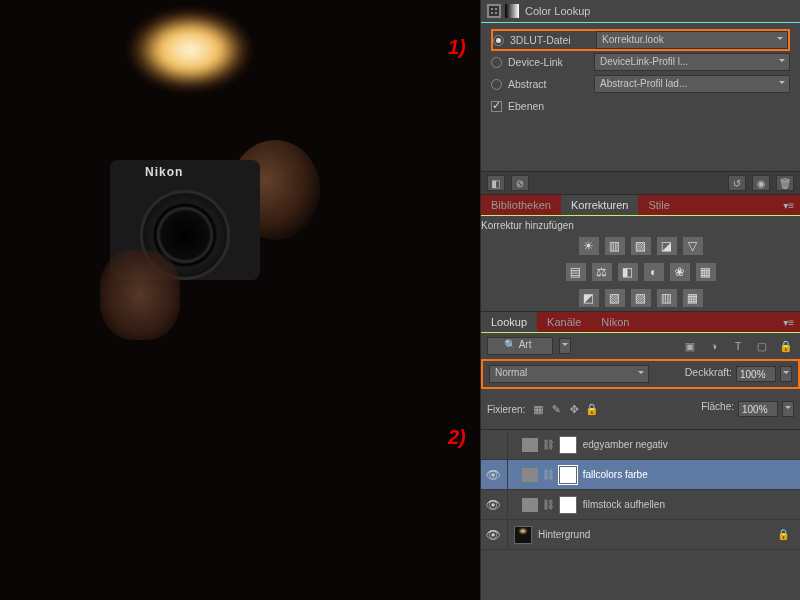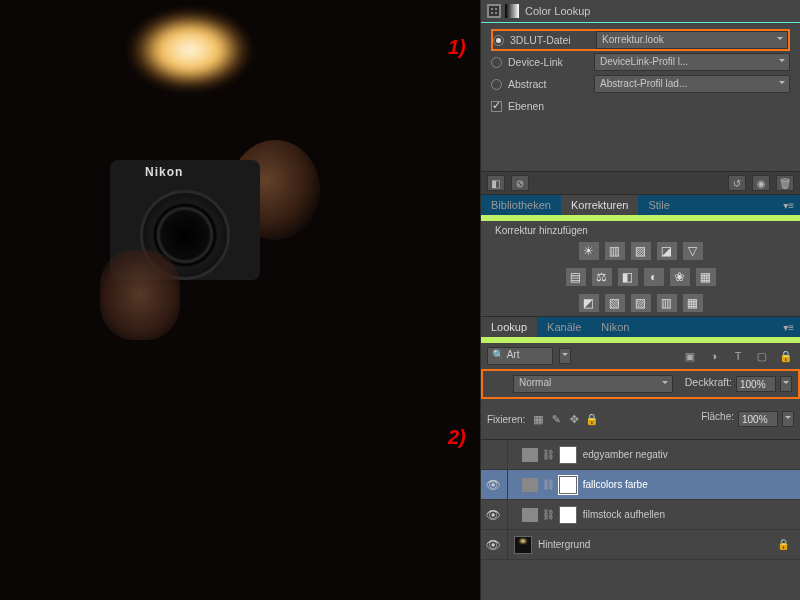--- a/index.html
+++ b/index.html
@@ -25,36 +25,36 @@
 .check { width: 11px; height: 11px; border: 1px solid #888; flex-shrink: 0; position: relative; }
 .check.checked::after { content:"✓"; position:absolute; top:-3px; left:0; font-size:11px; color:#ddd; }
 .plabel { flex: 0 0 80px; }
 .dropdown { flex: 1; background: #5a5a5a; border: 1px solid #333; padding: 1px 14px 1px 5px; height: 18px; line-height: 14px; font-size: 10px; position: relative; overflow: hidden; white-space: nowrap; text-overflow: ellipsis; }
 .dropdown::after { content:""; position:absolute; right:4px; top:5px; border:3px solid transparent; border-top-color:#bbb; }
 .red-box { border: 2px solid #f97316; }
 
 .btn-bar { display: flex; justify-content: flex-end; align-items: center; padding: 3px 6px; gap: 6px; border-top: 1px solid #2b2b2b; background: #3c3c3c; }
 .mini-btn { width: 18px; height: 16px; background: #555; border: 1px solid #333; display:flex; align-items:center; justify-content:center; font-size:10px; color:#bbb; }
 
-.tabs { display: flex; background: #0c4a6e; border-top: 1px solid #2b2b2b; border-bottom: 6px solid #bef264; align-items: center; }
+.tabs { display: flex; background: #7f1d1d; border-top: 1px solid #2b2b2b; border-bottom: 1px solid #bef264; align-items: center; }
 .tab { padding: 4px 10px; font-size: 11px; color: #999; }
 .tab.active { background: #454545; color: #ddd; }
 .menu-lines { margin-left:auto; padding: 0 6px; color:#aaa; font-size:10px; }
 
-.section-label { padding: 4px 14px 2px; font-size:10px; color:#ccc; }
+.section-label { padding: 4px 0 2px; font-size:10px; color:#ccc; }
 .adj-icons { display:flex; flex-wrap:wrap; gap:6px; padding: 4px 20px; justify-content:center; }
 .adj-icons .ai { width:20px; height:18px; background:#666; display:flex; align-items:center; justify-content:center; color:#ddd; font-size:12px; }
 
 .layer-ctrl { padding: 4px 6px; display:flex; align-items:center; gap:6px; background:#454545; }
-.search { background:#5a5a5a; border:1px solid #333; padding:1px 4px; height:18px; width:66px; font-size:10px; color:#ccc; }
+.search { background:#5a5a5a; border:1px solid #333; padding:1px 16px; height:18px; width:66px; font-size:10px; color:#ccc; }
 .ctrl-icons { display:flex; gap:8px; margin-left:auto; }
 .ci { width:16px; height:14px; display:flex; align-items:center; justify-content:center; color:#aaa; font-size:11px; }
 
 .blend-row { padding: 4px 6px; display:flex; align-items:center; gap:6px; background:#454545; }
-.blend-dd { background:#5a5a5a; border:1px solid #333; height:18px; padding:1px 5px; width:160px; font-size:10px; position:relative;margin-left:24px; }
+.blend-dd { background:#5a5a5a; border:1px solid #333; height:18px; padding:1px 5px; width:160px; font-size:10px; position:relative; }
 .blend-dd::after { content:""; position:absolute; right:4px; top:5px; border:3px solid transparent; border-top-color:#bbb; }
 .opacity-field { display:flex; align-items:flex-start; gap:4px; margin-left:auto; }
 .opacity-field input { width:40px; height:16px; background:#5a5a5a; border:1px solid #333; color:#ddd; font-size:10px; padding:0 3px; }
 .small-dd { width:12px; height:16px; background:#5a5a5a; border:1px solid #333; position:relative; }
 .small-dd::after { content:""; position:absolute; right:2px; top:4px; border:3px solid transparent; border-top-color:#bbb; }
 
 .lock-row { padding: 12px 6px; display:flex; align-items:center; gap:6px; font-size:10px; }
 .lock-icons { display:flex; gap:4px; }
 .li { width:14px; height:14px; display:flex; align-items:center; justify-content:center; color:#aaa; font-size:11px; }
 

